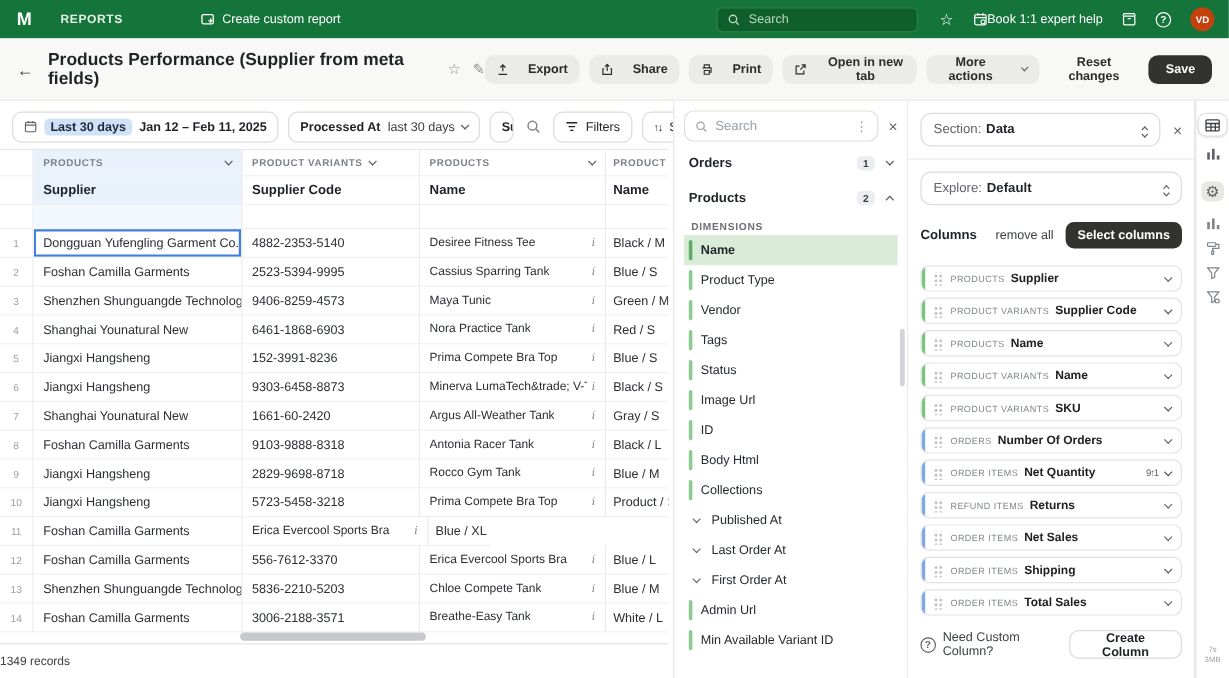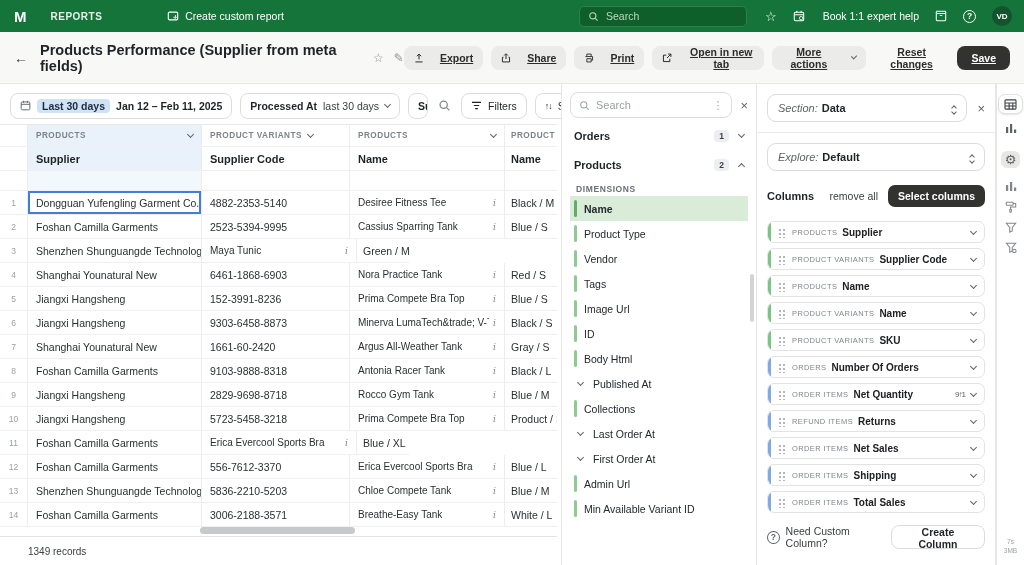--- a/index.html
+++ b/index.html
@@ -11,35 +11,35 @@
     display:flex; align-items:center; padding:0 12px 0 14px; color:#eef6ef; }
   .logo { font-size:15px; font-weight:800; color:#fff; margin-right:24px; cursor:pointer; }
   .navitems { display:flex; gap:26px;flex-direction:column; }
   .navitem { font-size:10px; font-weight:700; letter-spacing:.5px; color:#e6f2e8; cursor:pointer; }
   .create-report { display:flex; align-items:center; gap:6px; margin-left:40px; font-size:10.5px;
     color:#fff; background:none; border:none; cursor:pointer; font-family:inherit; }
   .nav-search { margin-left:auto; width:168px; height:21px; background:#0f5f2b; border:1px solid #2c8148;
     border-radius:5px; display:flex; align-items:center; gap:7px; padding:0 8px; color:#b9d8bf; font-size:10.5px; cursor:text; }
   .nav-right { display:flex; align-items:center; gap:16px; margin-left:18px; }
   .nav-ic { color:#fff; font-size:12px; line-height:1; cursor:pointer; display:flex; align-items:center; }
-  .expert { display:flex; align-items:center; gap:18px; font-size:10.5px; color:#fff; cursor:pointer; }
+  .expert { display:flex; align-items:center; gap:0; font-size:10.5px; color:#fff; cursor:pointer; }
   .qcirc { width:13px; height:13px; border:1.2px solid #fff; border-radius:50%; font-size:8.5px;
     display:flex; align-items:center; justify-content:center; color:#fff; font-weight:700; }
-  .avatar { width:20px; height:20px; border-radius:50%; background:#14532d; color:#fff; font-size:8px;
+  .avatar { width:20px; height:20px; border-radius:50%; background:#c2410c; color:#fff; font-size:8px;
     font-weight:700; display:flex; align-items:center; justify-content:center; cursor:pointer; }
 
   
   .titlebar { position:absolute; left:0; top:32px; width:1024px; height:52px; background:#f8f8f6;
     border-bottom:1px solid #e7e7e4; display:flex; align-items:center; padding:0 14px; }
   .back { font-size:14px; color:#3c4043; margin-right:12px; cursor:pointer; }
   .page-title { font-size:14.5px; font-weight:700; color:#1f2328; }
   .title-ic { color:#8b9096; font-size:12px; margin-left:10px; cursor:pointer; }
   .tb-right { margin-left:auto; display:flex; align-items:center; gap:8px; }
   .btn { display:flex; align-items:center; gap:16px; background:#ebebe9; border:none; border-radius:8px;
-    height:24px; padding:0 10px; font-size:10.5px; font-weight:600; color:#2c2c2a; cursor:pointer; font-family:inherit;text-decoration:underline; }
+    height:24px; padding:0 10px; font-size:10.5px; font-weight:600; color:#2c2c2a; cursor:pointer; font-family:inherit; }
   .btn svg { flex:0 0 auto; }
   .btn-text { background:none; font-weight:700; padding:0 6px; }
   .btn-save { background:#32322e; color:#fff; padding:0 14px; }
 
   
   .content { position:absolute; left:0; top:84px; width:899px; bottom:0; }
   .table-area { position:absolute; left:0; top:0; width:557px; bottom:0; background:#fff; }
   .dim-panel { position:absolute; left:561px; top:0; width:196px; bottom:0; background:#fff;
     border-left:1px solid #e6e6e6; border-right:1px solid #e6e6e6; padding:8px 8px 0 8px; overflow:hidden; }
   .col-panel { position:absolute; left:757px; top:0; width:239px; bottom:0; background:#fff;
@@ -81,21 +81,21 @@
   .colname { font-weight:700; font-size:11px; color:#1f2328; }
   .hl { background:#e9f1fb; }
   .hl-soft { background:#f3f8fd; }
   .cell.selected { box-shadow:inset 0 0 0 2px #3f7fd9; }
   .ctext { overflow:hidden; white-space:nowrap; font-size:10px; }
   .info-i { margin-left:auto; font-family:"DejaVu Serif",serif; font-style:italic; font-size:9px;
     color:#80868b; padding-left:4px; cursor:pointer; }
   .hscroll { position:absolute; left:200px; top:443px; width:155px; height:7px; background:#c7c9cc;
     border-radius:4px; cursor:pointer; }
   .table-footer { position:absolute; left:0; bottom:0; width:557px; height:29px; background:#fff;
-    border-top:1px solid #e4e4e4; display:flex; align-items:center; padding-left:28px; font-size:10px; color:#3c4043; }
+    border-top:1px solid #e4e4e4; display:flex; align-items:center; font-size:10px; color:#3c4043; }
 
   
   .dp-searchrow { display:flex; align-items:center; gap:8px; }
   .dp-search { flex:1; height:26px; border:1px solid #ddddda; border-radius:8px; display:flex;
     align-items:center; gap:6px; padding:0 8px; color:#9aa0a6; font-size:11px; cursor:text; }
   .kebab { margin-left:auto; color:#9aa0a6; font-size:11px; cursor:pointer; }
   .xbtn { color:#5f6368; font-size:13px; cursor:pointer; line-height:1; }
   .dp-group { height:23px; display:flex; align-items:center; margin-top:6px; padding:0 4px;
     font-size:11px; font-weight:700; color:#1f2328; cursor:pointer; }
   .badge { margin-left:auto; background:#eceef2; border-radius:4px; font-size:8.5px; font-weight:600;
@@ -110,21 +110,21 @@
   .dim-item.selected .dlabel { font-weight:700; }
   .dim-item .chev { display:none; }
   .dim-item.group { padding-left:8px; }
   .dim-item.group .chev { display:inline-block; margin-right:10px; }
   .dp-scrollthumb { position:absolute; right:2px; top:190px; width:4px; height:48px; background:#d2d4d7; border-radius:2px; }
 
   
   .sel-row { display:flex; align-items:center; gap:10px; }
   .select { flex:1; height:28px; border:1px solid #dcdcdc; border-radius:9px; display:flex;
     align-items:center; padding:0 10px; font-size:11px; cursor:pointer; background:#fff; }
-  .sel-prefix { color:#5f6368;font-style:italic; } .sel-value { color:#1f2328; font-weight:600; margin-left:4px; }
+  .sel-prefix { color:#5f6368; } .sel-value { color:#1f2328; font-weight:600; margin-left:4px; }
   .select .updown { margin-left:auto; }
   .cp-divider { height:1px; background:#eaeae8; margin:10px -10px; }
   .columns-row { display:flex; align-items:center; margin-top:14px; }
   .columns-label { font-size:11px; font-weight:700; color:#1f2328; }
   .remove-all { margin-left:auto; font-size:10.5px; color:#3c4043; cursor:pointer; margin-right:10px; }
   .select-cols { background:#32322e; color:#fff; border:none; border-radius:7px; height:22px;
     padding:0 10px; font-size:10.5px; font-weight:600; cursor:pointer; font-family:inherit; }
   .chips { margin-top:14px; display:flex; flex-direction:column; gap:5px; }
   .chip { position:relative; height:22px; border:1px solid #e3e3e1; border-radius:7px; background:#fff;
     display:flex; align-items:center; gap:7px; padding:0 8px 0 10px; overflow:hidden; cursor:pointer; }
@@ -340,20 +340,21 @@
             <div class="cell w3">
               <span class="ctext">Cassius Sparring Tank</span>
               <span class="info-i">i</span>
             </div>
             <div class="cell w4">Blue / S</div>
           </div>
 
           <div class="trow">
             <div class="cell w0">3</div>
             <div class="cell w1">Shenzhen Shunguangde Technology</div>
+            <div class="cell w2">9406-8259-4573</div>
             <div class="cell w3">
               <span class="ctext">Maya Tunic</span>
               <span class="info-i">i</span>
             </div>
             <div class="cell w4">Green / M</div>
           </div>
 
           <div class="trow">
             <div class="cell w0">4</div>
             <div class="cell w1">Shanghai Younatural New</div>
@@ -522,45 +523,49 @@
         <div class="dim-item dim">
 
           <span class="dlabel">Vendor</span>
         </div>
 
         <div class="dim-item dim">
 
           <span class="dlabel">Tags</span>
         </div>
 
+        <div class="dim-item dim">
+
+          <span class="dlabel">Status</span>
+        </div>
 
 
         <div class="dim-item dim">
 
           <span class="dlabel">Image Url</span>
         </div>
 
         <div class="dim-item dim">
 
           <span class="dlabel">ID</span>
         </div>
 
         <div class="dim-item dim">
 
           <span class="dlabel">Body Html</span>
+        </div>
+
+        <div class="dim-item dim">
+
+          <span class="dlabel">Collections</span>
         </div>
 
         <div class="dim-item group">
           <span class="chev"></span>
           <span class="dlabel">Published At</span>
-        </div>
-
-        <div class="dim-item dim">
-
-          <span class="dlabel">Collections</span>
         </div>
 
         <div class="dim-item group">
           <span class="chev"></span>
           <span class="dlabel">Last Order At</span>
         </div>
 
         <div class="dim-item group">
           <span class="chev"></span>
           <span class="dlabel">First Order At</span>

